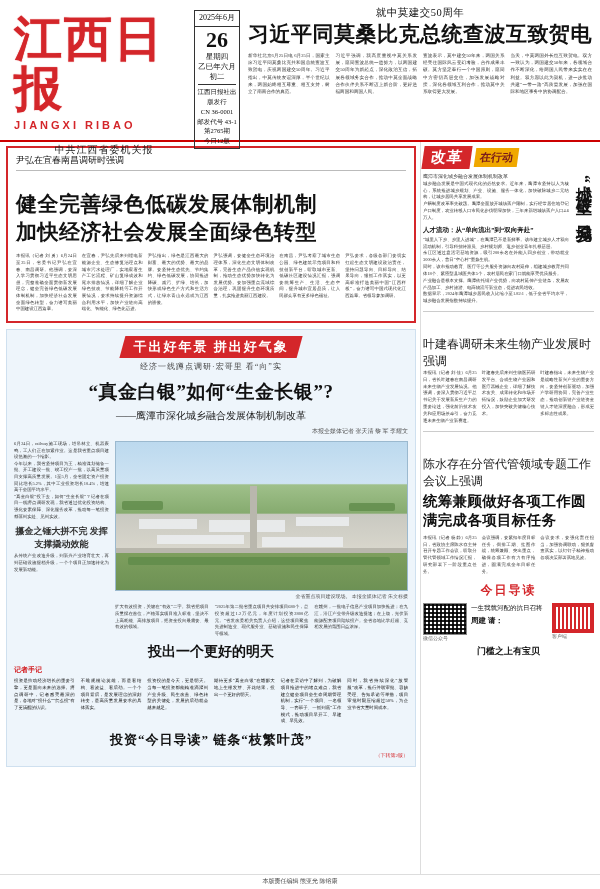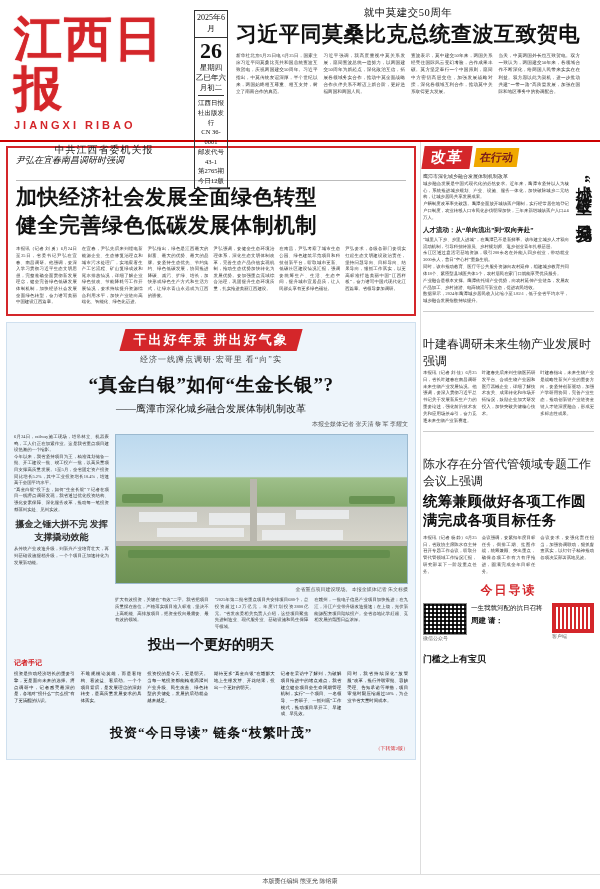--- a/index.html
+++ b/index.html
@@ -35,40 +35,40 @@
   .date-box{
     width:72px;margin-top:10px;border:1px solid #333;box-sizing:border-box;
     text-align:center;font-size:8px;line-height:1.35;padding-bottom:2px;
   }
   .date-box .dtop{border-bottom:1px solid #333;font-size:8px;padding:2px 0;}
   .date-box .dnum{font-size:22px;font-weight:bold;line-height:1.1;padding-top:1px;}
   .date-box .drow{font-size:7.5px;}
   .date-box .dsep{border-top:1px solid #333;margin:2px 3px;}
   .date-box .dmeta{font-size:6.5px;line-height:1.5;}
 
-  .head-right{flex:1;padding:6px 20px 0 8px;box-sizing:border-box;}
+  .head-right{flex:1;padding:6px 8px 0 8px;box-sizing:border-box;}
   .head-kicker{font-size:10.5px;text-align:center;letter-spacing:.5px;}
   .head-main{
     font-size:21px;font-weight:bold;letter-spacing:.5px;line-height:1.2;
     white-space:nowrap;overflow:hidden;margin-top:2px;
   }
   .head-body{
     margin-top:5px;display:flex;gap:6px;font-size:4.6px;line-height:1.55;color:#333;
     text-align:justify;
   }
   .head-body .col{flex:1;}
 
   
   .body-wrap{display:flex;width:600px;height:749px;box-sizing:border-box;}
   .left-zone{width:420px;box-sizing:border-box;padding:4px 4px 0 6px;}
   .right-zone{width:180px;box-sizing:border-box;padding:4px 6px 0 2px;border-left:1px solid #ddd;}
 
   
   .lead-box{border:2px solid #d4262a;padding:6px 8px 8px 8px;box-sizing:border-box;}
-  .lead-kicker{font-size:9px;border-bottom:1px solid #bbb;padding-bottom:13px;margin-bottom:3px;font-style:italic;}
+  .lead-kicker{font-size:9px;border-bottom:1px solid #bbb;padding-bottom:3px;margin-bottom:20px;}
   .lead-h1{font-size:21px;font-weight:bold;line-height:1.32;letter-spacing:.5px;}
   .lead-cols{display:flex;gap:5px;margin-top:7px;}
   .lead-cols .col{flex:1;font-size:4.4px;line-height:1.5;text-align:justify;color:#333;}
 
   
   .feature{margin-top:6px;background:#eef5fb;border:1px solid #cfe0ef;padding:6px 7px 8px 7px;box-sizing:border-box;}
   .feat-banner{
     text-align:center;
   }
   .feat-banner .bn{
@@ -129,21 +129,21 @@
   .today-row{display:flex;gap:4px;margin-top:4px;align-items:stretch;}
   .qr{width:42px;height:30px;background:
     repeating-linear-gradient(90deg,#222 0 2px,#fff 2px 4px),
     repeating-linear-gradient(0deg,#222 0 2px,transparent 2px 4px);
     background-blend-mode:multiply;border:1px solid #888;}
   .qr-red{width:42px;height:30px;background:#d4262a;position:relative;}
   .qr-red:after{content:"";position:absolute;inset:4px;background:
     repeating-linear-gradient(90deg,#fff 0 2px,#d4262a 2px 4px);}
   .today-txt{flex:1;font-size:6.5px;line-height:1.5;}
   .today-line{font-size:7.5px;font-weight:bold;margin-top:3px;}
-  .today-foot{text-align:left;font-size:9px;font-weight:bold;margin-top:12px;}
+  .today-foot{text-align:center;font-size:9px;font-weight:bold;margin-top:4px;}
 
   .page-foot{
     position:absolute;left:0;bottom:0;width:600px;text-align:center;
     font-size:6px;color:#444;padding:2px 0 3px;border-top:1px solid #ddd;background:#fff;
   }
   .small-cap{font-size:5px;color:#666;}
 </style>
 </head>
 <body>
 
@@ -180,22 +180,22 @@
       </div>
     </div>
   </div>
 
   <div class="body-wrap">
 
     <div class="left-zone">
 
       <div class="lead-box">
         <div class="lead-kicker">尹弘在宜春南昌调研时强调</div>
+        <div class="lead-h1">健全完善绿色低碳发展体制机制</div>
         <div class="lead-h1">加快经济社会发展全面绿色转型</div>
-        <div class="lead-h1">健全完善绿色低碳发展体制机制</div>
         <div class="lead-cols">
           <div class="col">本报讯（记者 刘 勇）6月24日至25日，省委书记尹弘在宜春、南昌调研。他强调，要深入学习贯彻习近平生态文明思想，完整准确全面贯彻新发展理念，健全完善绿色低碳发展体制机制，加快经济社会发展全面绿色转型，奋力谱写美丽中国建设江西篇章。</div>
           <div class="col">在宜春，尹弘先后来到锂电新能源企业、生态修复治理点和城市污水处理厂，实地察看生产工艺流程、矿山复绿成效和尾水排放情况，详细了解企业绿色技改、节能降耗等工作开展情况，要求持续提升资源综合利用水平，加快产业链向高端化、智能化、绿色化迈进。</div>
           <div class="col">尹弘指出，绿色是江西最大的财富、最大的优势、最大的品牌。要坚持生态优先、节约集约、绿色低碳发展，协同推进降碳、减污、扩绿、增长，加快形成绿色生产方式和生活方式，让绿水青山永远成为江西的骄傲。</div>
           <div class="col">尹弘强调，要健全生态环境治理体系，深化生态文明体制改革，完善生态产品价值实现机制，推动生态优势加快转化为发展优势。要加强重点流域综合治理，巩固提升生态环境质量，扎实推进美丽江西建设。</div>
           <div class="col">在南昌，尹弘考察了城市生态公园、绿色建筑示范项目和科技创新平台，听取城市更新、低碳社区建设情况汇报，强调要统筹生产、生活、生态空间，提升城市宜居品质，让人民群众享有更多绿色福祉。</div>
           <div class="col">尹弘要求，各级各部门要切实扛起生态文明建设政治责任，坚持问题导向、目标导向、结果导向，狠抓工作落实，以更高标准打造美丽中国“江西样板”，奋力谱写中国式现代化江西篇章。省领导参加调研。</div>
         </div>
       </div>
 

